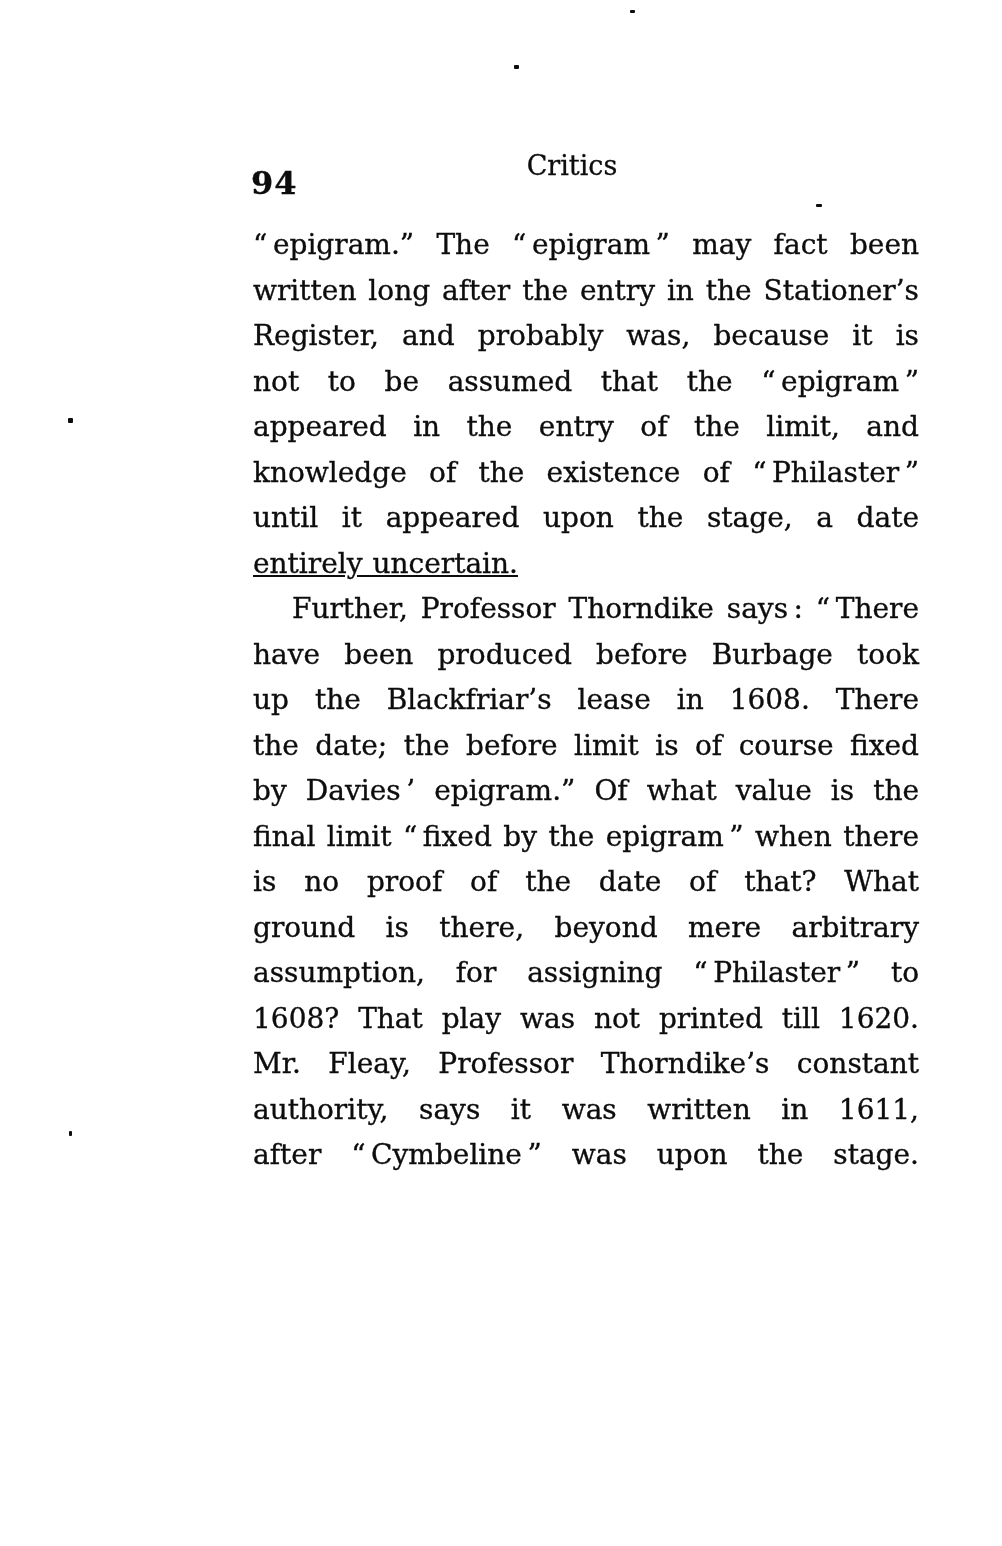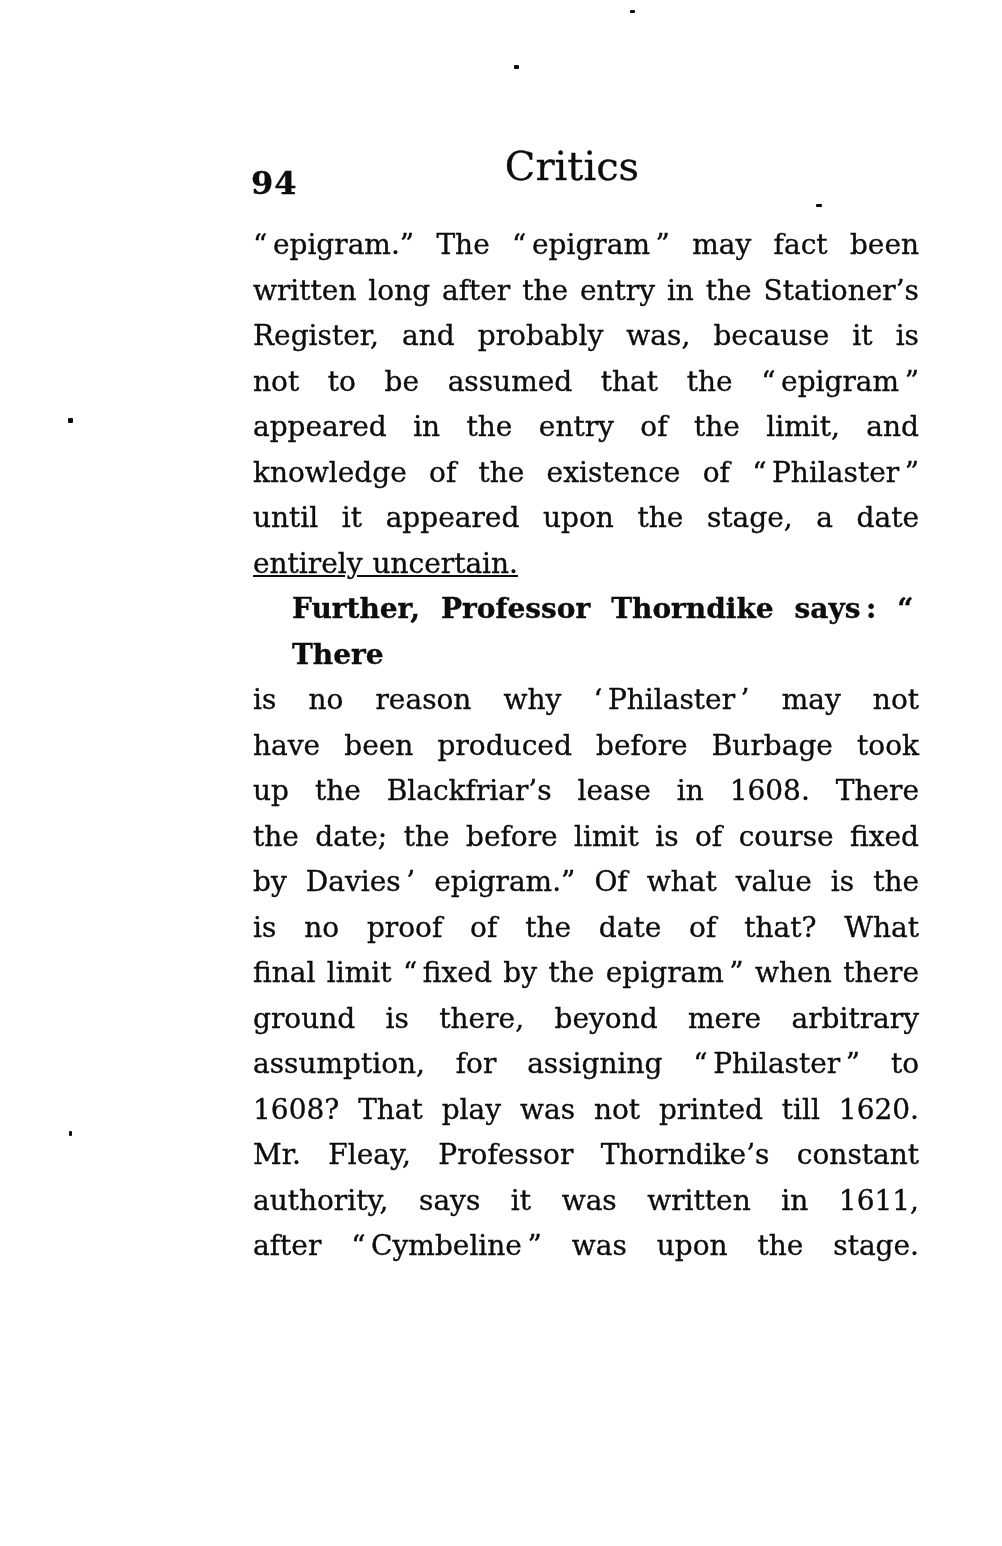--- a/index.html
+++ b/index.html
@@ -26,21 +26,21 @@
     letter-spacing: 1px;
     margin-top: 12px;
     -webkit-text-stroke: 0.3px currentColor;
   }
   .running-title {
     position: absolute;
     left: 239px;
     top: 144px;
     width: 666px;
     text-align: center;
-    font-size: 40px;
+    font-size: 27px;
     line-height: 44px;
     -webkit-text-stroke: 0.3px currentColor;
   }
   .body-block {
     position: absolute;
     left: 253px;
     top: 222px;
     width: 666px;
     font-size: 28px;
     line-height: 45.5px;
@@ -51,21 +51,20 @@
     text-align-last: justify;
     word-spacing: 1px;
   }
   .ln.noj {
     text-align: left;
     text-align-last: left;
     text-decoration: underline;
   }
   .ln.indent {
     padding-left: 39px;
-    font-weight: bold;
   }
   .speck {
     position: absolute;
     background: #0d0d0d;
     border-radius: 1px;
   }
   .speck.s1 { left: 630px; top: 10px;   width: 5px; height: 3px; }
   .speck.s2 { left: 514px; top: 65px;   width: 5px; height: 4px; }
   .speck.s3 { left: 816px; top: 204px;  width: 6px; height: 3px; }
   .speck.s4 { left: 68px;  top: 418px;  width: 5px; height: 5px; }
@@ -82,27 +81,26 @@
   <div class="body-block">
     <div class="ln">“ epigram.”  The “ epigram ” may fact been</div>
     <div class="ln">written long after the entry in the Stationer’s</div>
     <div class="ln">Register, and probably was, because it is</div>
     <div class="ln">not to be assumed that the “ epigram ”</div>
     <div class="ln">appeared in the entry of the limit, and</div>
     <div class="ln">knowledge of the existence of “ Philaster ”</div>
     <div class="ln">until it appeared upon the stage, a date</div>
     <div class="ln noj">entirely uncertain.</div>
     <div class="ln indent">Further, Professor Thorndike says : “ There</div>
-    <div class="ln">is no reason why ‘ Philaster ’ may not</div>
     <div class="ln">have been produced before Burbage took</div>
     <div class="ln">up the Blackfriar’s lease in 1608.  There</div>
     <div class="ln">the date; the before limit is of course fixed</div>
     <div class="ln">by Davies ’ epigram.”  Of what value is the</div>
+    <div class="ln">final limit “ fixed by the epigram ” when there</div>
     <div class="ln">is no proof of the date of that?  What</div>
-    <div class="ln">final limit “ fixed by the epigram ” when there</div>
     <div class="ln">ground is there, beyond mere arbitrary</div>
     <div class="ln">assumption, for assigning “ Philaster ” to</div>
     <div class="ln">1608?  That play was not printed till 1620.</div>
     <div class="ln">Mr. Fleay, Professor Thorndike’s constant</div>
     <div class="ln">authority, says it was written in 1611,</div>
     <div class="ln">after “ Cymbeline ” was upon the stage.</div>
   </div>
 
   <div class="speck s1"></div>
   <div class="speck s2"></div>

